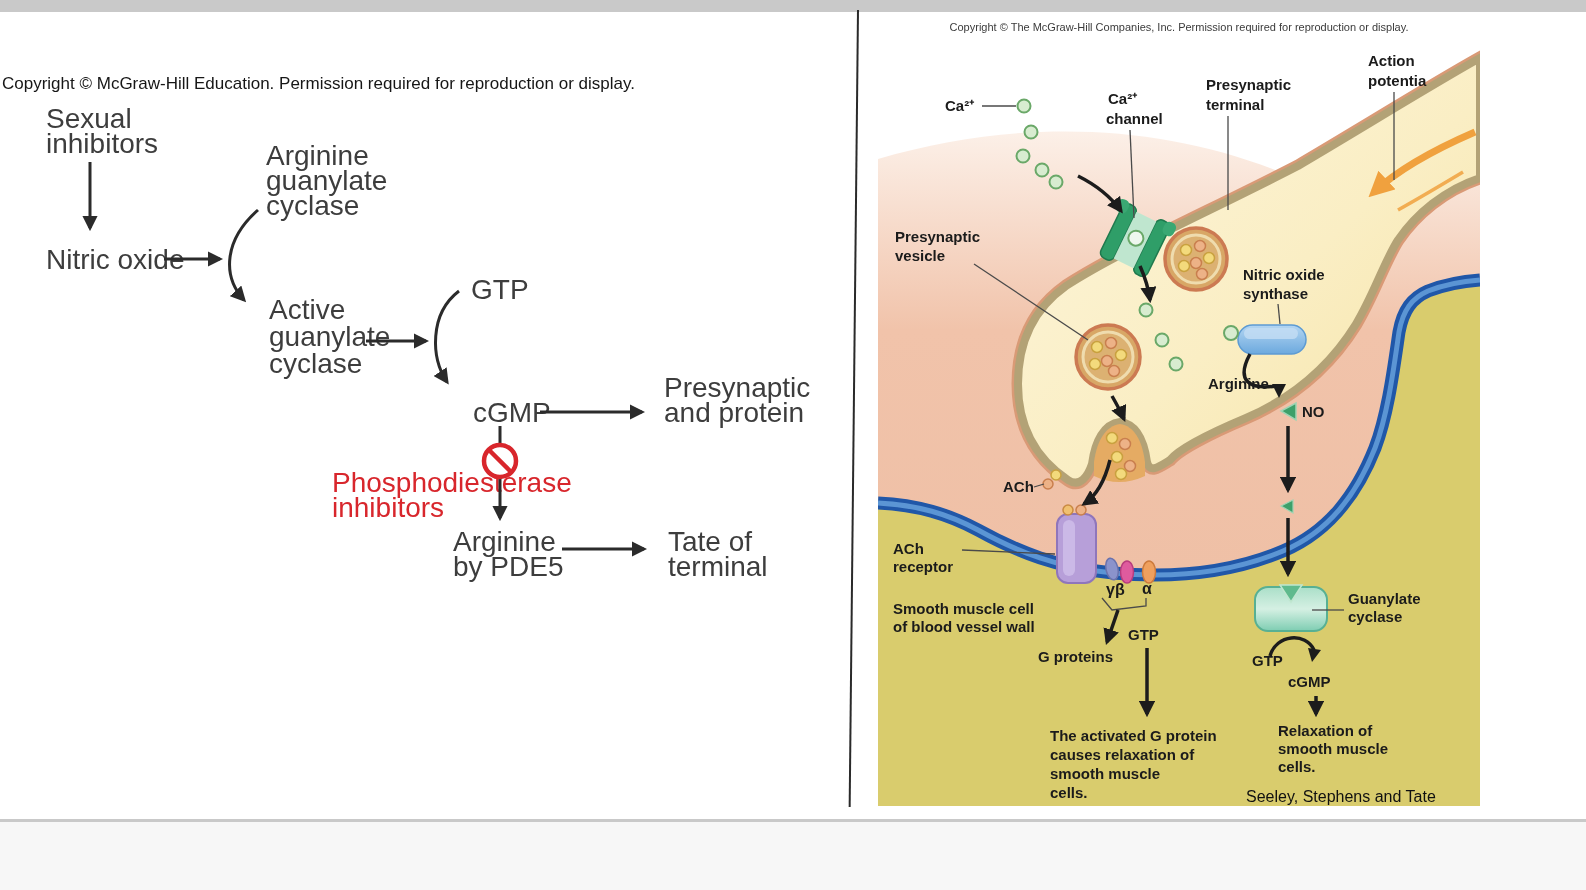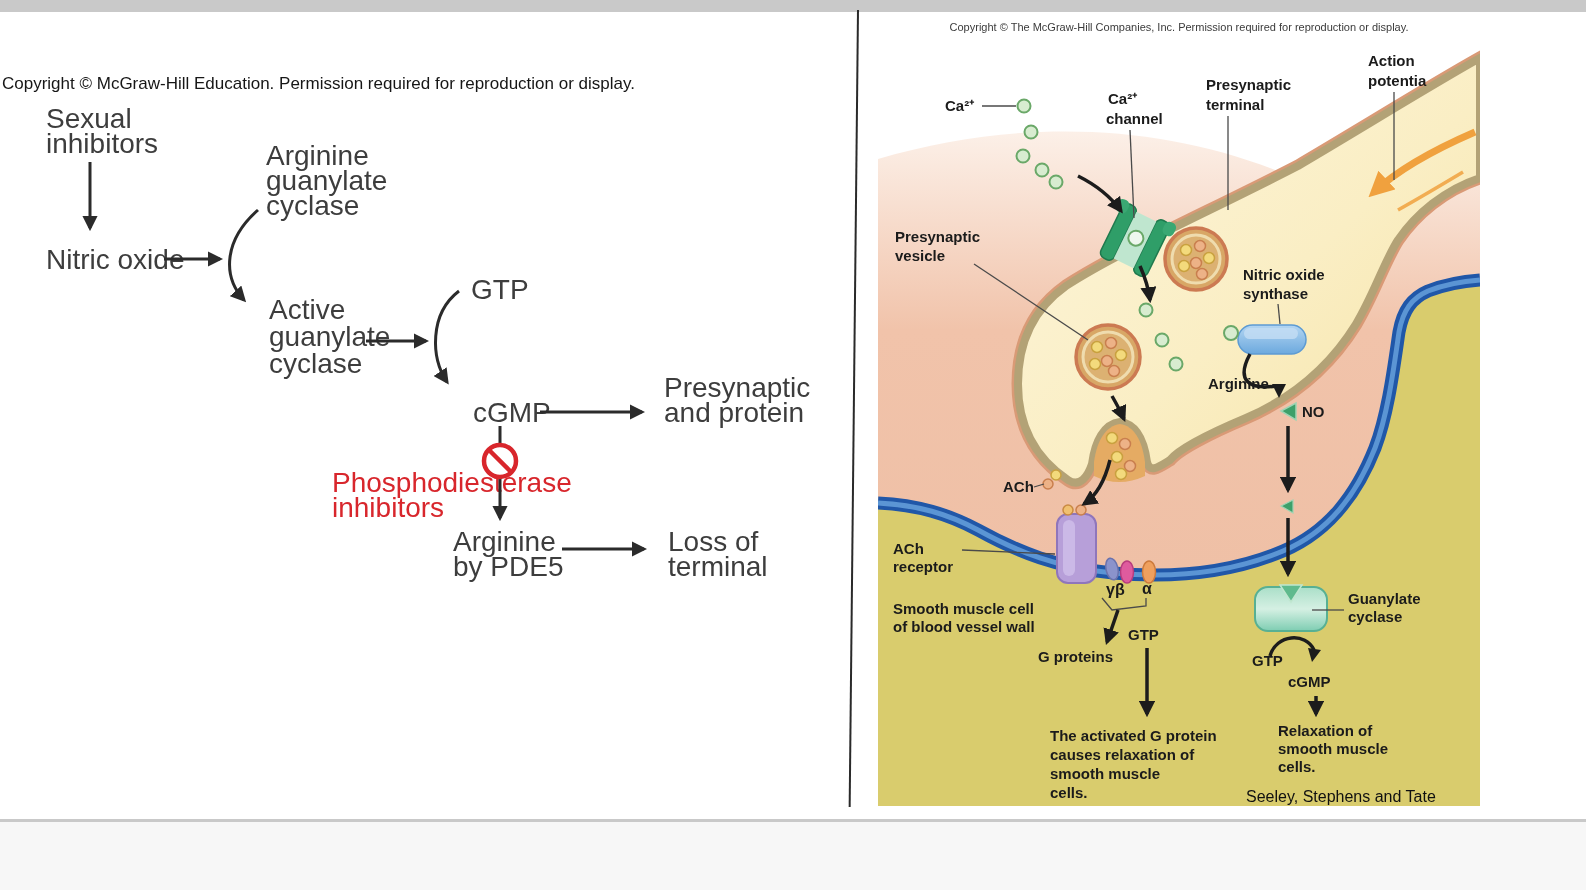--- a/index.html
+++ b/index.html
@@ -54,21 +54,21 @@
     </div>
     <div class="lnode red" style="left:292px;top:470px">
       <div>Phosphodiesterase</div>
       <div>inhibitors</div>
     </div>
     <div class="lnode" style="left:453px;top:529px">
       <div>Arginine</div>
       <div>by PDE5</div>
     </div>
     <div class="lnode" style="left:668px;top:529px">
-      <div>Loss of</div>
+      <div>Tate of</div>
       <div>terminal</div>
     </div>
 
     <svg style="position:absolute;left:0;top:0" width="856" height="820" viewBox="0 0 856 820">
       <defs>
         <marker id="mk" viewBox="0 0 10 10" refX="8" refY="5" markerWidth="5.2" markerHeight="5.2" orient="auto-start-reverse">
           <path d="M0,0 L10,5 L0,10 z" fill="#2b2b2b"></path>
         </marker>
       </defs>
       <path class="larrow" marker-end="url(#mk)" d="M90,162 L90,228"></path>

